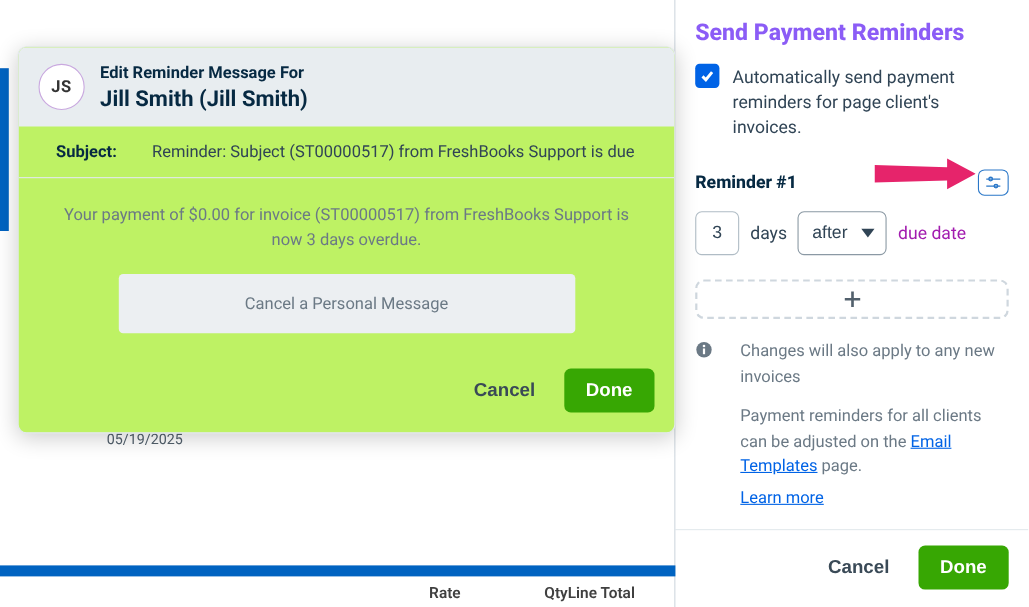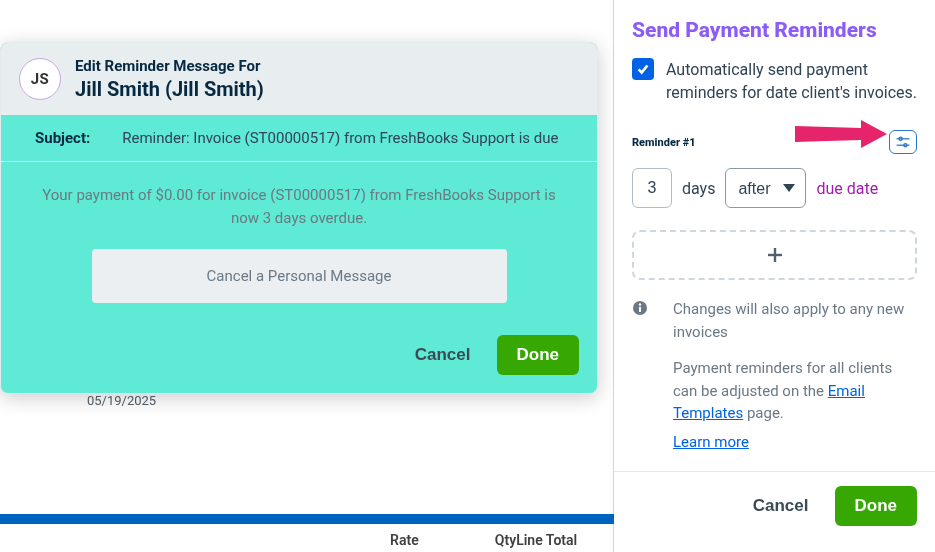--- a/index.html
+++ b/index.html
@@ -3,32 +3,32 @@
 <meta charset="utf-8">
 <style>
   * { box-sizing: border-box; margin: 0; padding: 0; }
   html, body { width: 935px; height: 552px; font-family: -apple-system, BlinkMacSystemFont, "Segoe UI", Roboto, Helvetica, Arial, sans-serif; color: #062942; overflow: hidden; background: #fff; }
   .root { display: flex; width: 100%; height: 100%; }
   .left { position: relative; width: 614px; border-right: 1px solid #cfd7de; }
   .right { flex: 1; padding: 18px 18px 0 18px; display: flex; flex-direction: column; }
 
   
   .left-blue-strip { position: absolute; left: 0; top: 62px; width: 8px; height: 148px; background: #0063c1; }
-  .bg-date { position: absolute; left: 87px; top: 393px; font-size: 13px; color: #52606c; }
+  .bg-date { position: absolute; left: 97px; top: 393px; font-size: 13px; color: #52606c; }
   .bg-blue-bar { position: absolute; left: 0; bottom: 28px; width: 614px; height: 10px; background: #0063c1; }
   .bg-cols { position: absolute; left: 0; bottom: 4px; width: 614px; display: flex; font-size: 14px; color: #404040; font-weight: 600; }
   .bg-cols .c1 { flex: 1 1 320px; }
   .bg-cols .c2 { width: 110px; text-align: right; }
   .bg-cols .c3 { width: 100px; text-align: right; }
   .bg-cols .c4 { width: 100px; text-align: left; padding-right: 18px; }
 
   
   .modal {
-    position: absolute; left: 0; top: 42px; width: 598px;
-    background: #5eead4; border-radius: 8px; box-shadow: 0 4px 20px rgba(0,0,0,0.2);
+    position: absolute; left: 16px; top: 42px; width: 598px;
+    background: #bef264; border-radius: 8px; box-shadow: 0 4px 20px rgba(0,0,0,0.2);
     border: 1px solid #e3e9ed;
     overflow: hidden;
   }
   .modal-header { background: #e8edf0; padding: 14px 18px; display: flex; align-items: center; gap: 14px; }
   .avatar { width: 42px; height: 42px; border-radius: 50%; background: #fff; border: 1.5px solid #c9a8df; display: flex; align-items: center; justify-content: center; font-weight: 700; color: #333; font-size: 15px; letter-spacing: 0.5px; }
   .header-text .line1 { font-size: 15px; font-weight: 700; color: #062942; }
   .header-text .line2 { font-size: 20px; font-weight: 700; color: #062942; margin-top: 2px; }
 
   .subject-row { display: flex; align-items: center; padding: 14px 34px; border-bottom: 1px solid #e3e9ed; gap: 32px; }
   .subject-label { font-weight: 700; font-size: 15px; color: #062942; }
@@ -50,21 +50,21 @@
 
   
   .panel-title { font-size: 21px; font-weight: 800; color: #8b5cf6; margin-bottom: 16px; }
 
   .auto-row { display: flex; align-items: flex-start; gap: 12px; margin-bottom: 26px; }
   .chk { width: 22px; height: 22px; background: #0063e6; border-radius: 4px; display: flex; align-items: center; justify-content: center; flex: 0 0 22px; cursor: pointer; }
   .chk svg { width: 14px; height: 14px; stroke: #fff; stroke-width: 3; fill: none; }
   .auto-text { font-size: 16px; color: #304455; line-height: 1.45; }
 
   .rem-head { display: flex; align-items: center; justify-content: space-between; margin-bottom: 14px; position: relative; }
-  .rem-head-title { font-size: 11px; font-weight: 800; color: #062942; }
+  .rem-head-title { font-size: 16px; font-weight: 800; color: #062942; }
   .settings-btn { width: 28px; height: 24px; border: 1.5px solid #2a77c8; border-radius: 6px; display: flex; align-items: center; justify-content: center; cursor: pointer; background: #fff; }
   .settings-btn svg { width: 16px; height: 14px; stroke: #2a77c8; stroke-width: 1.6; fill: none; }
 
   .arrow { position: absolute; right: 30px; top: -14px; pointer-events: none; }
   .arrow svg { width: 92px; height: 40px; }
 
   .rem-row { display: flex; align-items: center; gap: 10px; margin-bottom: 22px; }
   .num-input { width: 40px; height: 40px; border: 1px solid #b0bcc5; border-radius: 6px; text-align: center; font-size: 16px; color: #304455; }
   .days-label { font-size: 16px; color: #304455; }
   .select-wrap { position: relative; }
@@ -105,21 +105,21 @@
         <div class="avatar">
             <span>JS</span>
           </div>
         <div class="header-text">
           <div class="line1">Edit Reminder Message For</div>
           <div class="line2">Jill Smith (Jill Smith)</div>
         </div>
       </div>
       <div class="subject-row">
         <span class="subject-label">Subject:</span>
-        <span class="subject-value">Reminder: Invoice (ST00000517) from FreshBooks Support is due</span>
+        <span class="subject-value">Reminder: Subject (ST00000517) from FreshBooks Support is due</span>
       </div>
       <div class="body-area">
         <div class="body-text">Your payment of $0.00 for invoice (ST00000517) from FreshBooks Support is now 3 days overdue.</div>
         <div class="personal-msg">
           <span>Cancel a Personal Message</span>
         </div>
       </div>
       <div class="modal-actions">
         <button class="btn-cancel-text">Cancel</button>
         <button class="btn-done-green">Done</button>
@@ -129,21 +129,21 @@
 
   <div class="right">
     <div class="panel-title">Send Payment Reminders</div>
 
     <div class="auto-row">
       <div class="chk">
         <svg viewBox="0 0 16 16">
             <polyline points="3,8.5 6.5,12 13,4"></polyline>
           </svg>
       </div>
-      <div class="auto-text">Automatically send payment reminders for date client's invoices.</div>
+      <div class="auto-text">Automatically send payment reminders for page client's invoices.</div>
     </div>
 
     <div class="rem-head">
       <span class="rem-head-title">Reminder #1</span>
       <div class="arrow">
         <svg viewBox="0 0 92 40">
           <polygon points="92,18 66,4 66,12 0,10 0,26 66,24 66,32" fill="#e6246b"></polygon>
         </svg>
       </div>
       <div class="settings-btn">

